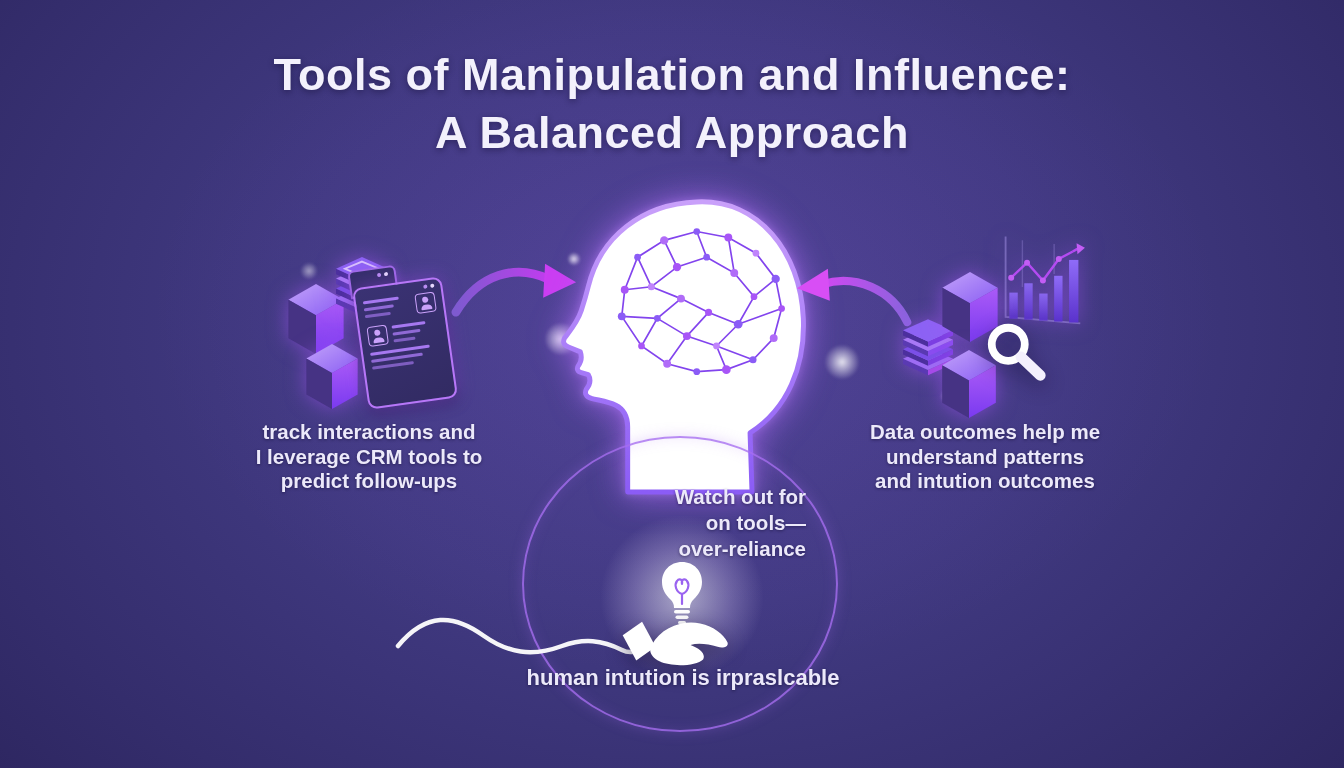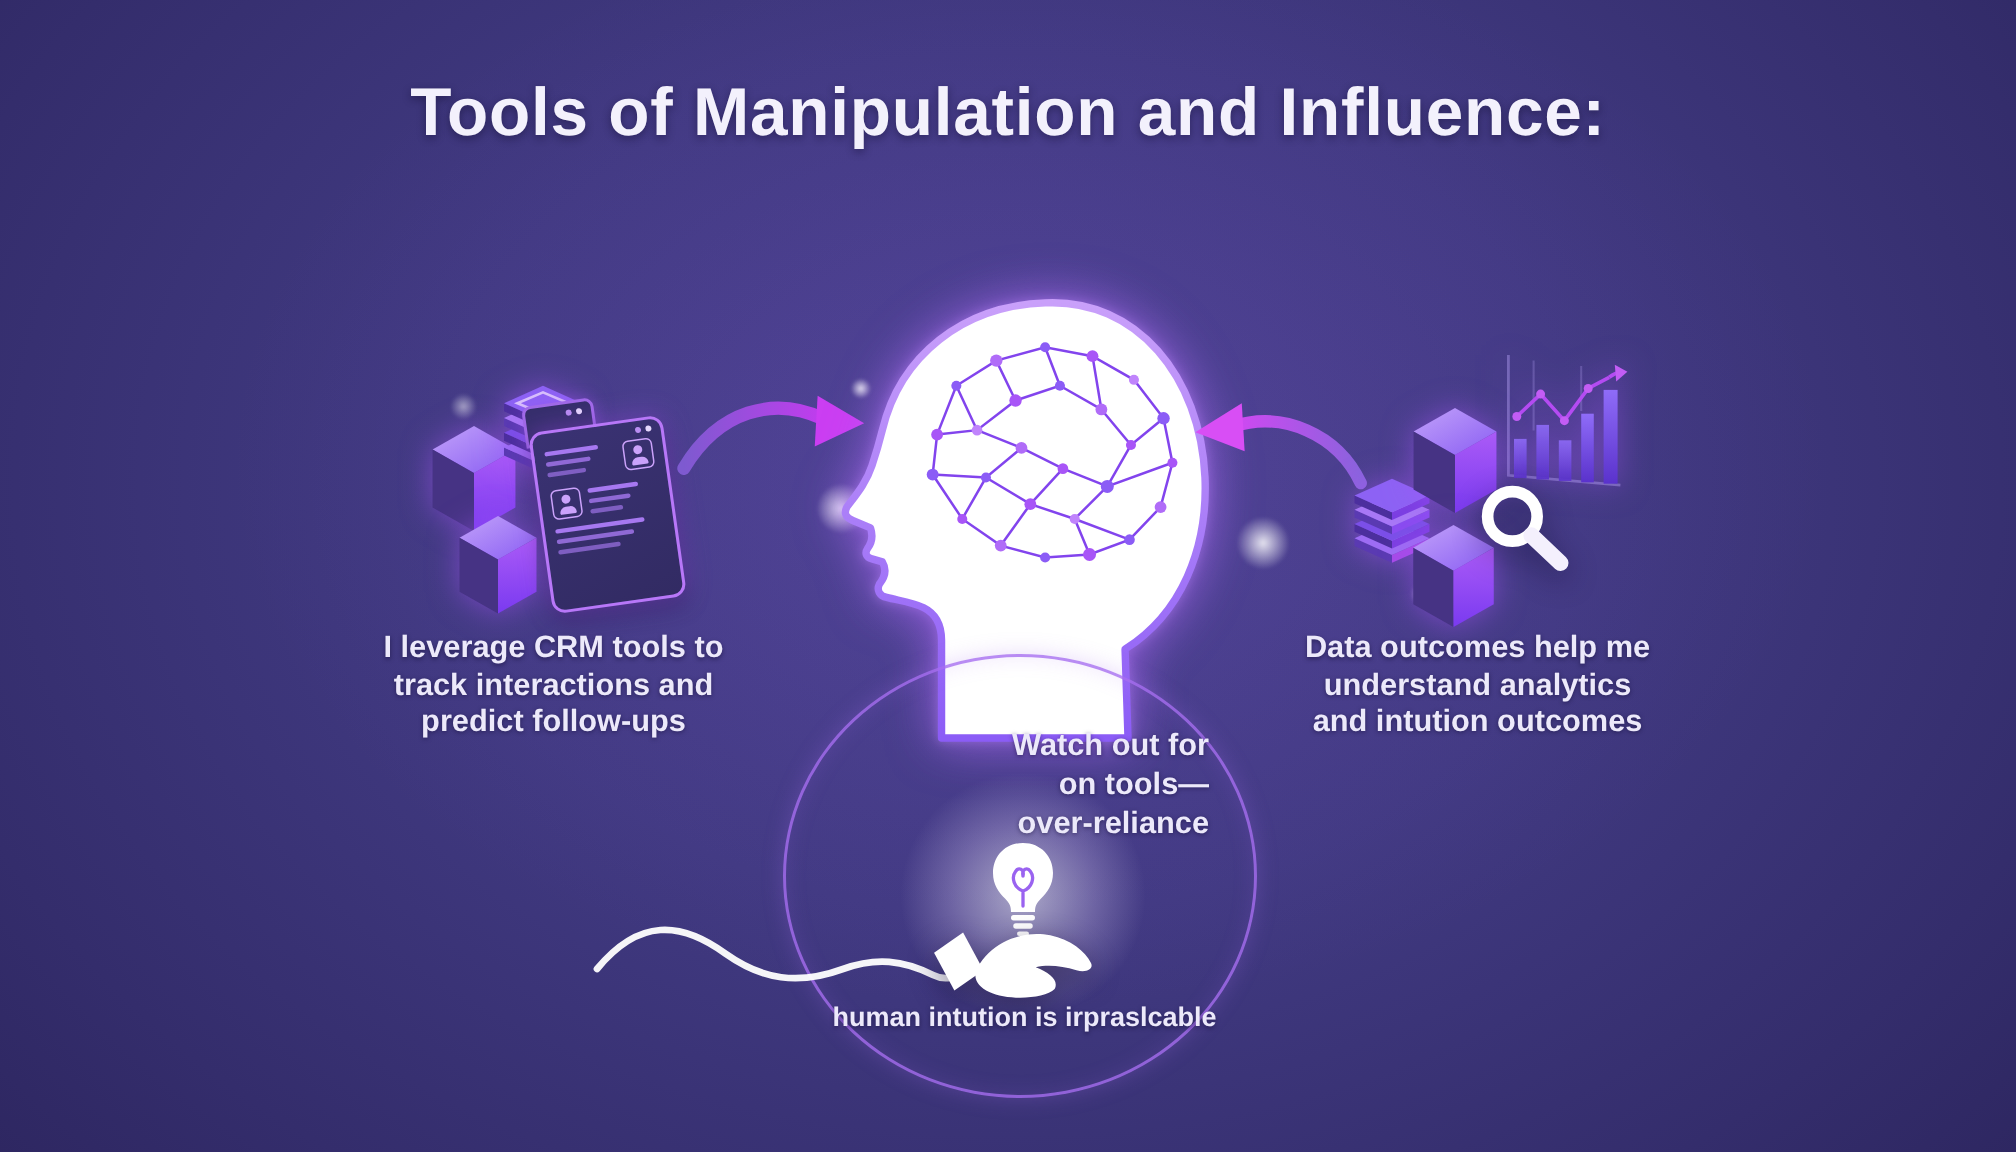--- a/index.html
+++ b/index.html
@@ -13,21 +13,21 @@
   .abs{position:absolute;}
   
   .title{left:0;top:46px;width:100%;text-align:center;color:#f3f1fc;font-weight:700;
          font-size:45px;line-height:58px;letter-spacing:.5px;
          text-shadow:0 2px 6px rgba(15,10,45,.45);}
   .caption{color:#ece9fa;font-weight:600;font-size:20.5px;line-height:24.5px;
            text-shadow:0 1px 3px rgba(15,10,45,.5);}
   .caption-left{left:236px;top:420px;width:266px;text-align:center;}
   .caption-right{left:852px;top:420px;width:266px;text-align:center;}
   .warning{left:600px;top:484px;width:206px;text-align:right;line-height:26px;}
-  .footer-note{left:518px;top:666px;width:330px;text-align:center;font-size:18px;}
+  .footer-note{left:518px;top:666px;width:330px;text-align:center;font-size:22px;}
   
   .glow{border-radius:50%;background:radial-gradient(circle,rgba(255,255,255,.85) 0%,rgba(255,255,255,0) 70%);
         filter:blur(1px);pointer-events:none;}
   
   .focus-circle{left:522px;top:436px;width:312px;height:292px;border-radius:50%;
     border:2px solid rgba(166,110,240,.8);
     box-shadow:0 0 14px rgba(166,110,240,.25), inset 0 0 14px rgba(166,110,240,.15);}
   .bulb-glow{left:597px;top:512px;width:170px;height:170px;border-radius:50%;
     background:radial-gradient(circle,rgba(255,255,255,.55) 0%,rgba(236,222,255,.25) 40%,rgba(255,255,255,0) 68%);}
   
@@ -91,20 +91,21 @@
 
   <div class="abs glow" style="left:544px;top:322px;width:34px;height:34px;"></div>
   <div class="abs glow" style="left:702px;top:234px;width:24px;height:24px;"></div>
   <div class="abs glow" style="left:824px;top:344px;width:36px;height:36px;"></div>
   <div class="abs glow" style="left:567px;top:252px;width:14px;height:14px;"></div>
   <div class="abs glow" style="left:940px;top:388px;width:16px;height:16px;opacity:.7;"></div>
   <div class="abs glow" style="left:300px;top:262px;width:18px;height:18px;opacity:.6;"></div>
 
   <div class="abs title">
     <div>Tools of Manipulation and Influence:</div>
+    <div>A Balanced Approach</div>
   </div>
 
   <div>
     <svg class="abs purple-glow" style="left:288px;top:284px;" width="56" height="70" viewBox="0 0 60 76">
       <polygon points="30,0 60,17 30,34 0,17" fill="url(#gTop)"></polygon>
       <polygon points="0,17 30,34 30,76 0,59" fill="#463384"></polygon>
       <polygon points="60,17 30,34 30,76 60,59" fill="url(#gRight)"></polygon>
     </svg>
     <svg class="abs purple-glow" style="left:306px;top:344px;" width="52" height="65" viewBox="0 0 60 76">
       <polygon points="30,0 60,17 30,34 0,17" fill="url(#gTop)"></polygon>
@@ -171,22 +172,22 @@
       </div>
     </div>
 
     <svg class="abs" style="left:452px;top:256px;" width="128" height="64" viewBox="0 0 132 66">
       <path d="M4,58 C28,18 66,8 100,24" stroke="url(#gArrL)" stroke-width="9" fill="none" stroke-linecap="round"></path>
       <polygon points="96,8 128,27 94,43" fill="#cb3ef2"></polygon>
     </svg>
   </div>
 
   <div class="abs caption caption-left">
+    <div>track interactions and</div>
     <div>I leverage CRM tools to</div>
-    <div>track interactions and</div>
     <div>predict follow-ups</div>
   </div>
 
   <svg class="abs head-glow" style="left:550px;top:196px;" width="258" height="296" viewBox="0 0 260 300">
     <path d="M148,6 C92,8 50,42 38,92 C36,100 33,110 31,116
       C27,128 20,136 14,144 C12,148 13,151 18,153 L30,158 C32,164 31,168 28,172
       C26,175 27,178 31,179 L38,181 C41,186 40,191 36,196 C34,200 36,204 41,205
       C48,207 58,208 66,212 C74,216 78,224 78,234 L78,300 L204,300 L202,240
       C240,216 258,172 256,124 C253,56 210,3 148,6 Z" fill="#ffffff" stroke="url(#gHead)" stroke-width="5" stroke-linejoin="round"></path>
     <g stroke="#7c3aed" stroke-width="1.7" opacity="0.95" fill="none">
@@ -284,21 +285,21 @@
     </svg>
 
     <svg class="abs soft-shadow" style="left:983px;top:319px;" width="68" height="68" viewBox="0 0 70 70">
       <circle cx="26" cy="26" r="17" stroke="#ffffff" stroke-width="8" fill="none"></circle>
       <line x1="39" y1="39" x2="59" y2="58" stroke="#f4f0fd" stroke-width="11" stroke-linecap="round"></line>
     </svg>
   </div>
 
   <div class="abs caption caption-right">
     <div>Data outcomes help me</div>
-    <div>understand analytics</div>
+    <div>understand patterns</div>
     <div>and intution outcomes</div>
   </div>
 
   <div class="abs focus-circle"></div>
 
   <svg class="abs" style="left:396px;top:600px;" width="248" height="60" viewBox="0 0 248 60">
     <path d="M2,46 C30,12 58,14 88,36 C112,53 136,57 166,46 C188,38 206,40 226,50 C234,54 242,52 247,46" stroke="#ffffff" stroke-width="4.5" fill="none" stroke-linecap="round" opacity=".95"></path>
   </svg>
 
   <div class="abs bulb-glow"></div>

